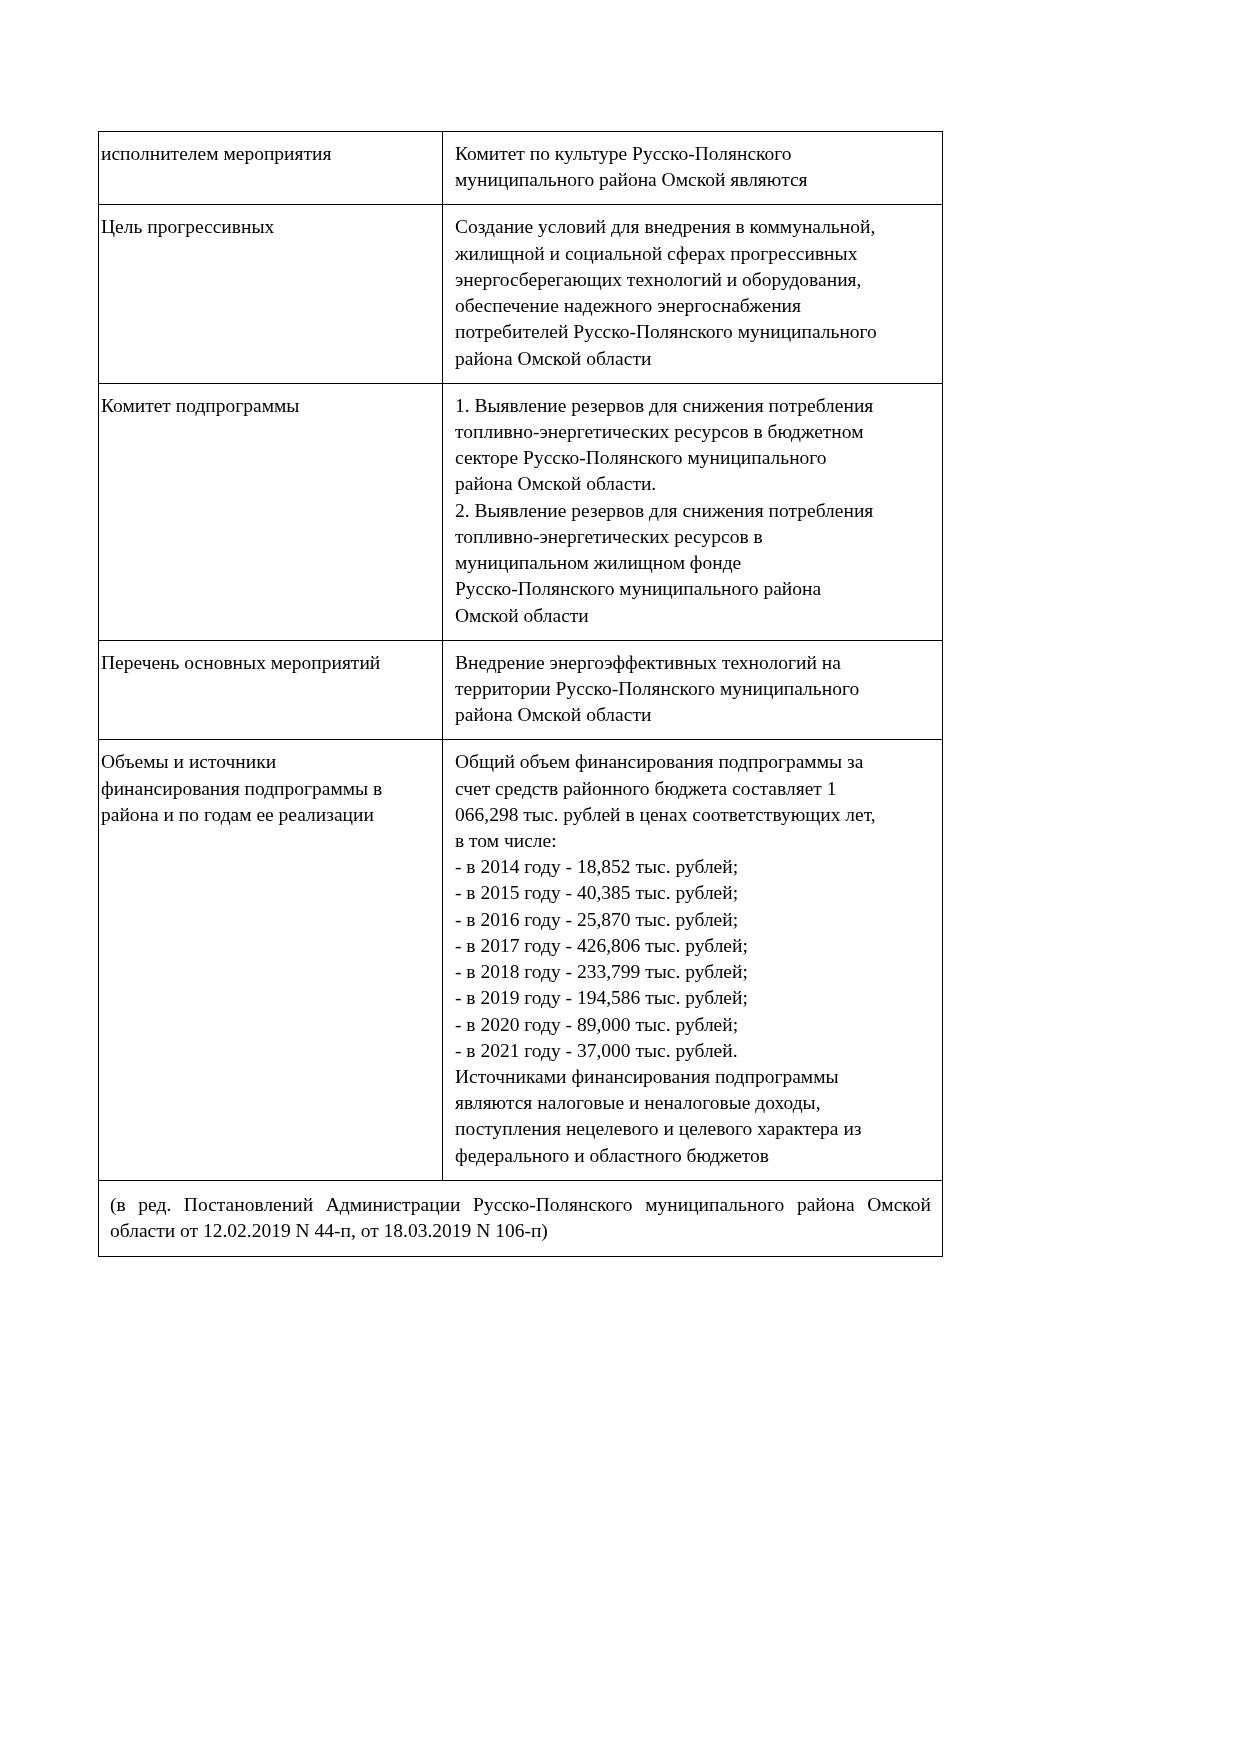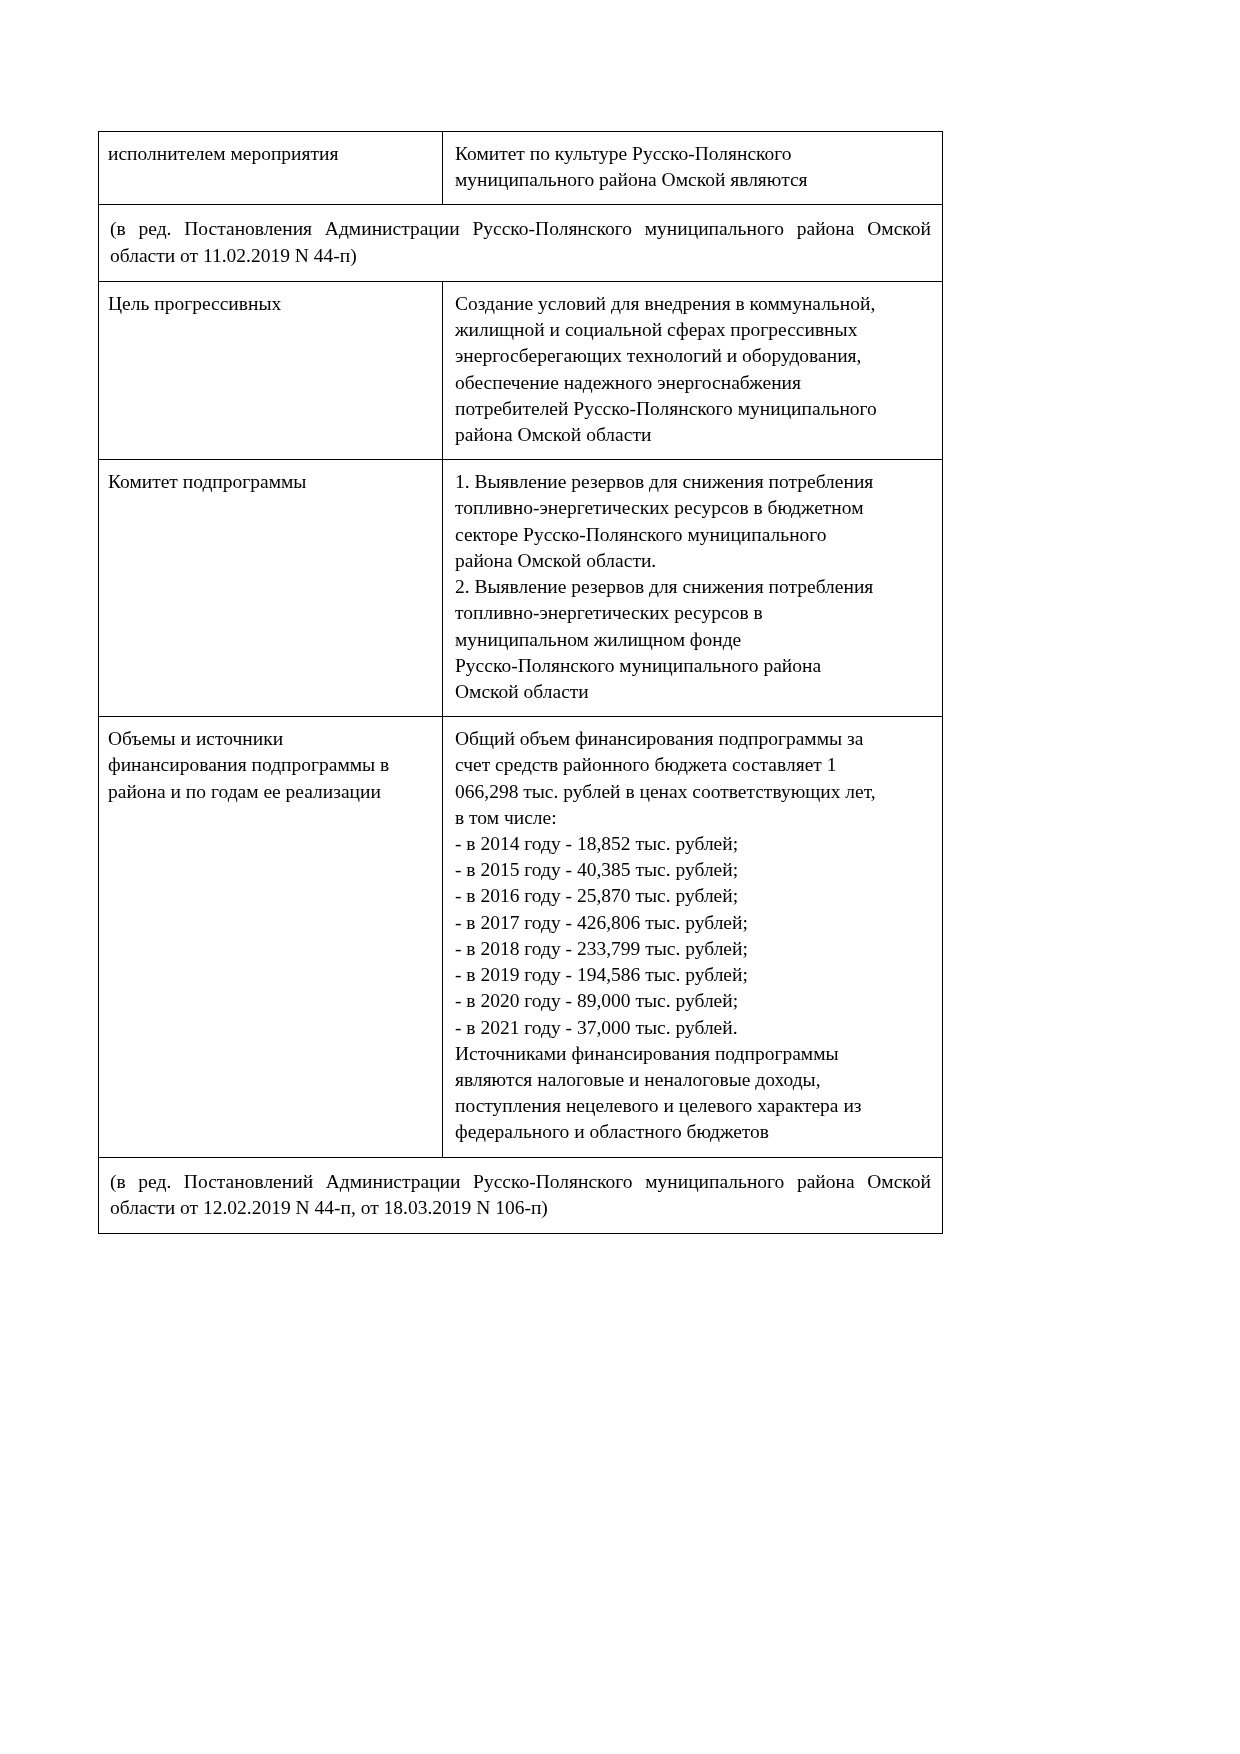--- a/index.html
+++ b/index.html
@@ -28,21 +28,21 @@
     table-layout: fixed;
     font-size: 19.5px;
     line-height: 1.345;
   }
   .doc-table col.label-col { width: 344px; }
   .doc-table col.value-col { width: 500px; }
 
   .doc-table td {
     border: 1.3px solid #000000;
     vertical-align: top;
-    padding: 9px 11px 11px 9px;
+    padding: 9px 11px 11px 2px;
     word-wrap: break-word;
     overflow-wrap: break-word;
   }
   td.label-cell {
     padding-right: 8px;
   }
   td.value-cell {
     padding-left: 12px;
   }
   
@@ -79,25 +79,20 @@
         <td class="label-cell">
           <span class="cell-text">исполнителем мероприятия</span>
         </td>
         <td class="value-cell">
           <span class="cell-text">Комитет по культуре Русско-Полянского
 муниципального района Омской являются</span>
         </td>
       </tr>
 
 
-      <tr>
-        <td class="note-cell" colspan="2">
-          <span class="note-text">(в ред. Постановления Администрации Русско-Полянского муниципального района Омской области от 11.02.2019 N 44-п)</span>
-        </td>
-      </tr>
 
       <tr>
         <td class="label-cell">
           <span class="cell-text">Цель прогрессивных</span>
         </td>
         <td class="value-cell">
           <span class="cell-text">Создание условий для внедрения в коммунальной,
 жилищной и социальной сферах прогрессивных
 энергосберегающих технологий и оборудования,
 обеспечение надежного энергоснабжения
@@ -116,20 +111,30 @@
 секторе Русско-Полянского муниципального
 района Омской области.
 2. Выявление резервов для снижения потребления
 топливно-энергетических ресурсов в
 муниципальном жилищном фонде
 Русско-Полянского муниципального района
 Омской области</span>
         </td>
       </tr>
 
+      <tr>
+        <td class="label-cell">
+          <span class="cell-text">Перечень основных мероприятий</span>
+        </td>
+        <td class="value-cell">
+          <span class="cell-text">Внедрение энергоэффективных технологий на
+территории Русско-Полянского муниципального
+района Омской области</span>
+        </td>
+      </tr>
 
       <tr>
         <td class="label-cell">
           <span class="cell-text">Объемы и источники
 финансирования подпрограммы в
 района и по годам ее реализации</span>
         </td>
         <td class="value-cell">
           <span class="cell-text">Общий объем финансирования подпрограммы за
 счет средств районного бюджета составляет 1

